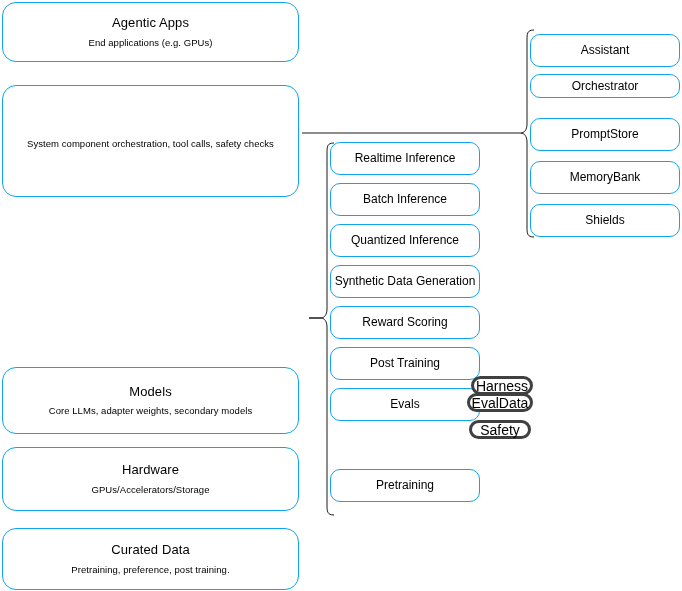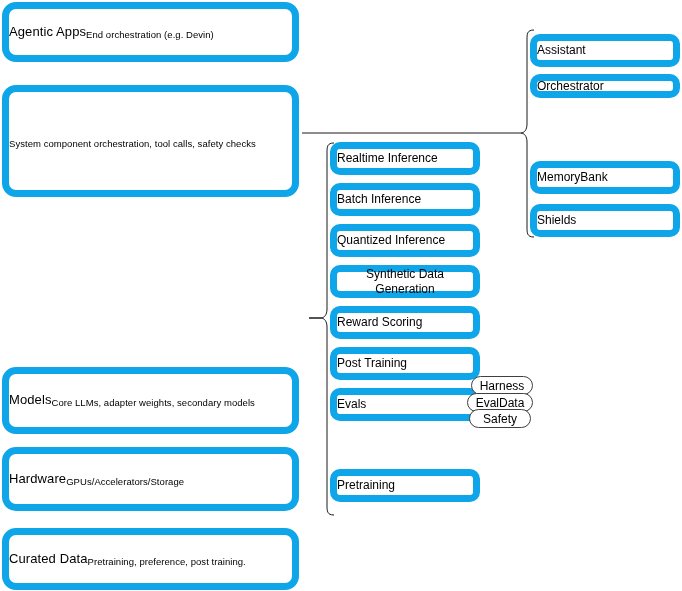--- a/index.html
+++ b/index.html
@@ -17,26 +17,27 @@
     width: 682px;
     height: 591px;
     background: #ffffff;
     overflow: hidden;
   }
 
   
   .box {
     position: absolute;
     box-sizing: border-box;
-    border: 7px solid #0ea5e9;
+    border: 1px solid #0ea5e9;
     border-radius: 12px;
     background: #ffffff;
     display: flex;
+    flex-direction: column;
     align-items: center;
-    justify-content: flex-start;
+    justify-content: center;
     text-align: center;
     line-height: 1.25;
   }
 
   
   .layer-box {
     border-radius: 14px;
   }
   .layer-title {
     font-size: 13px;
@@ -59,27 +60,27 @@
   
   .comp-box {
     border-radius: 10px;
     font-size: 12px;
   }
 
   
   .pill {
     position: absolute;
     box-sizing: border-box;
-    border: 1px solid #404040;
+    border: 3px solid #404040;
     border-radius: 999px;
     background: #ffffff;
     display: flex;
     align-items: center;
     justify-content: center;
-    font-size: 12px;
+    font-size: 14px;
     color: #000000;
     z-index: 5;
   }
 
   
   #connectors {
     position: absolute;
     left: 0;
     top: 0;
     width: 682px;
@@ -117,21 +118,21 @@
              C 327 315, 324 318, 321 318
              L 309 318
              L 321 318
              C 324 318, 327 321, 327 327
              L 327 505
              C 327 511, 327 515, 334 515"></path>
   </svg>
 
   <div class="box layer-box" style="left:2px; top:2px; width:297px; height:60px;">
     <div class="layer-title">Agentic Apps</div>
-    <div class="layer-sub">End orchestration (e.g. Devin)</div>
+    <div class="layer-sub">End applications (e.g. GPUs)</div>
   </div>
 
   <div class="box layer-box" style="left:2px; top:85px; width:297px; height:112px;">
     <div class="layer-sub">System component orchestration, tool calls, safety checks</div>
   </div>
 
 
   <div class="box layer-box" style="left:2px; top:367px; width:297px; height:67px;">
     <div class="layer-title">Models</div>
     <div class="layer-sub">Core LLMs, adapter weights, secondary models</div>
@@ -181,32 +182,35 @@
   </div>
 
   <div class="pill" style="left:471px; top:376px; width:62px; height:19px;">
     <span>Harness</span>
   </div>
 
   <div class="pill" style="left:467px; top:393px; width:66px; height:19px;">
     <span>EvalData</span>
   </div>
 
-  <div class="pill" style="left:469px; top:409px; width:62px; height:19px;text-align:right;">
+  <div class="pill" style="left:469px; top:420px; width:62px; height:19px;text-align:right;">
     <span>Safety</span>
   </div>
 
   <div class="box comp-box" style="left:530px; top:34px; width:150px; height:33px;">
     <span>Assistant</span>
   </div>
 
   <div class="box comp-box" style="left:530px; top:74px; width:150px; height:24px;">
     <span>Orchestrator</span>
   </div>
 
+  <div class="box comp-box" style="left:530px; top:118px; width:150px; height:33px;">
+    <span>PromptStore</span>
+  </div>
 
   <div class="box comp-box" style="left:530px; top:161px; width:150px; height:33px;">
     <span>MemoryBank</span>
   </div>
 
   <div class="box comp-box" style="left:530px; top:204px; width:150px; height:33px;">
     <span>Shields</span>
   </div>
 
 </div>

